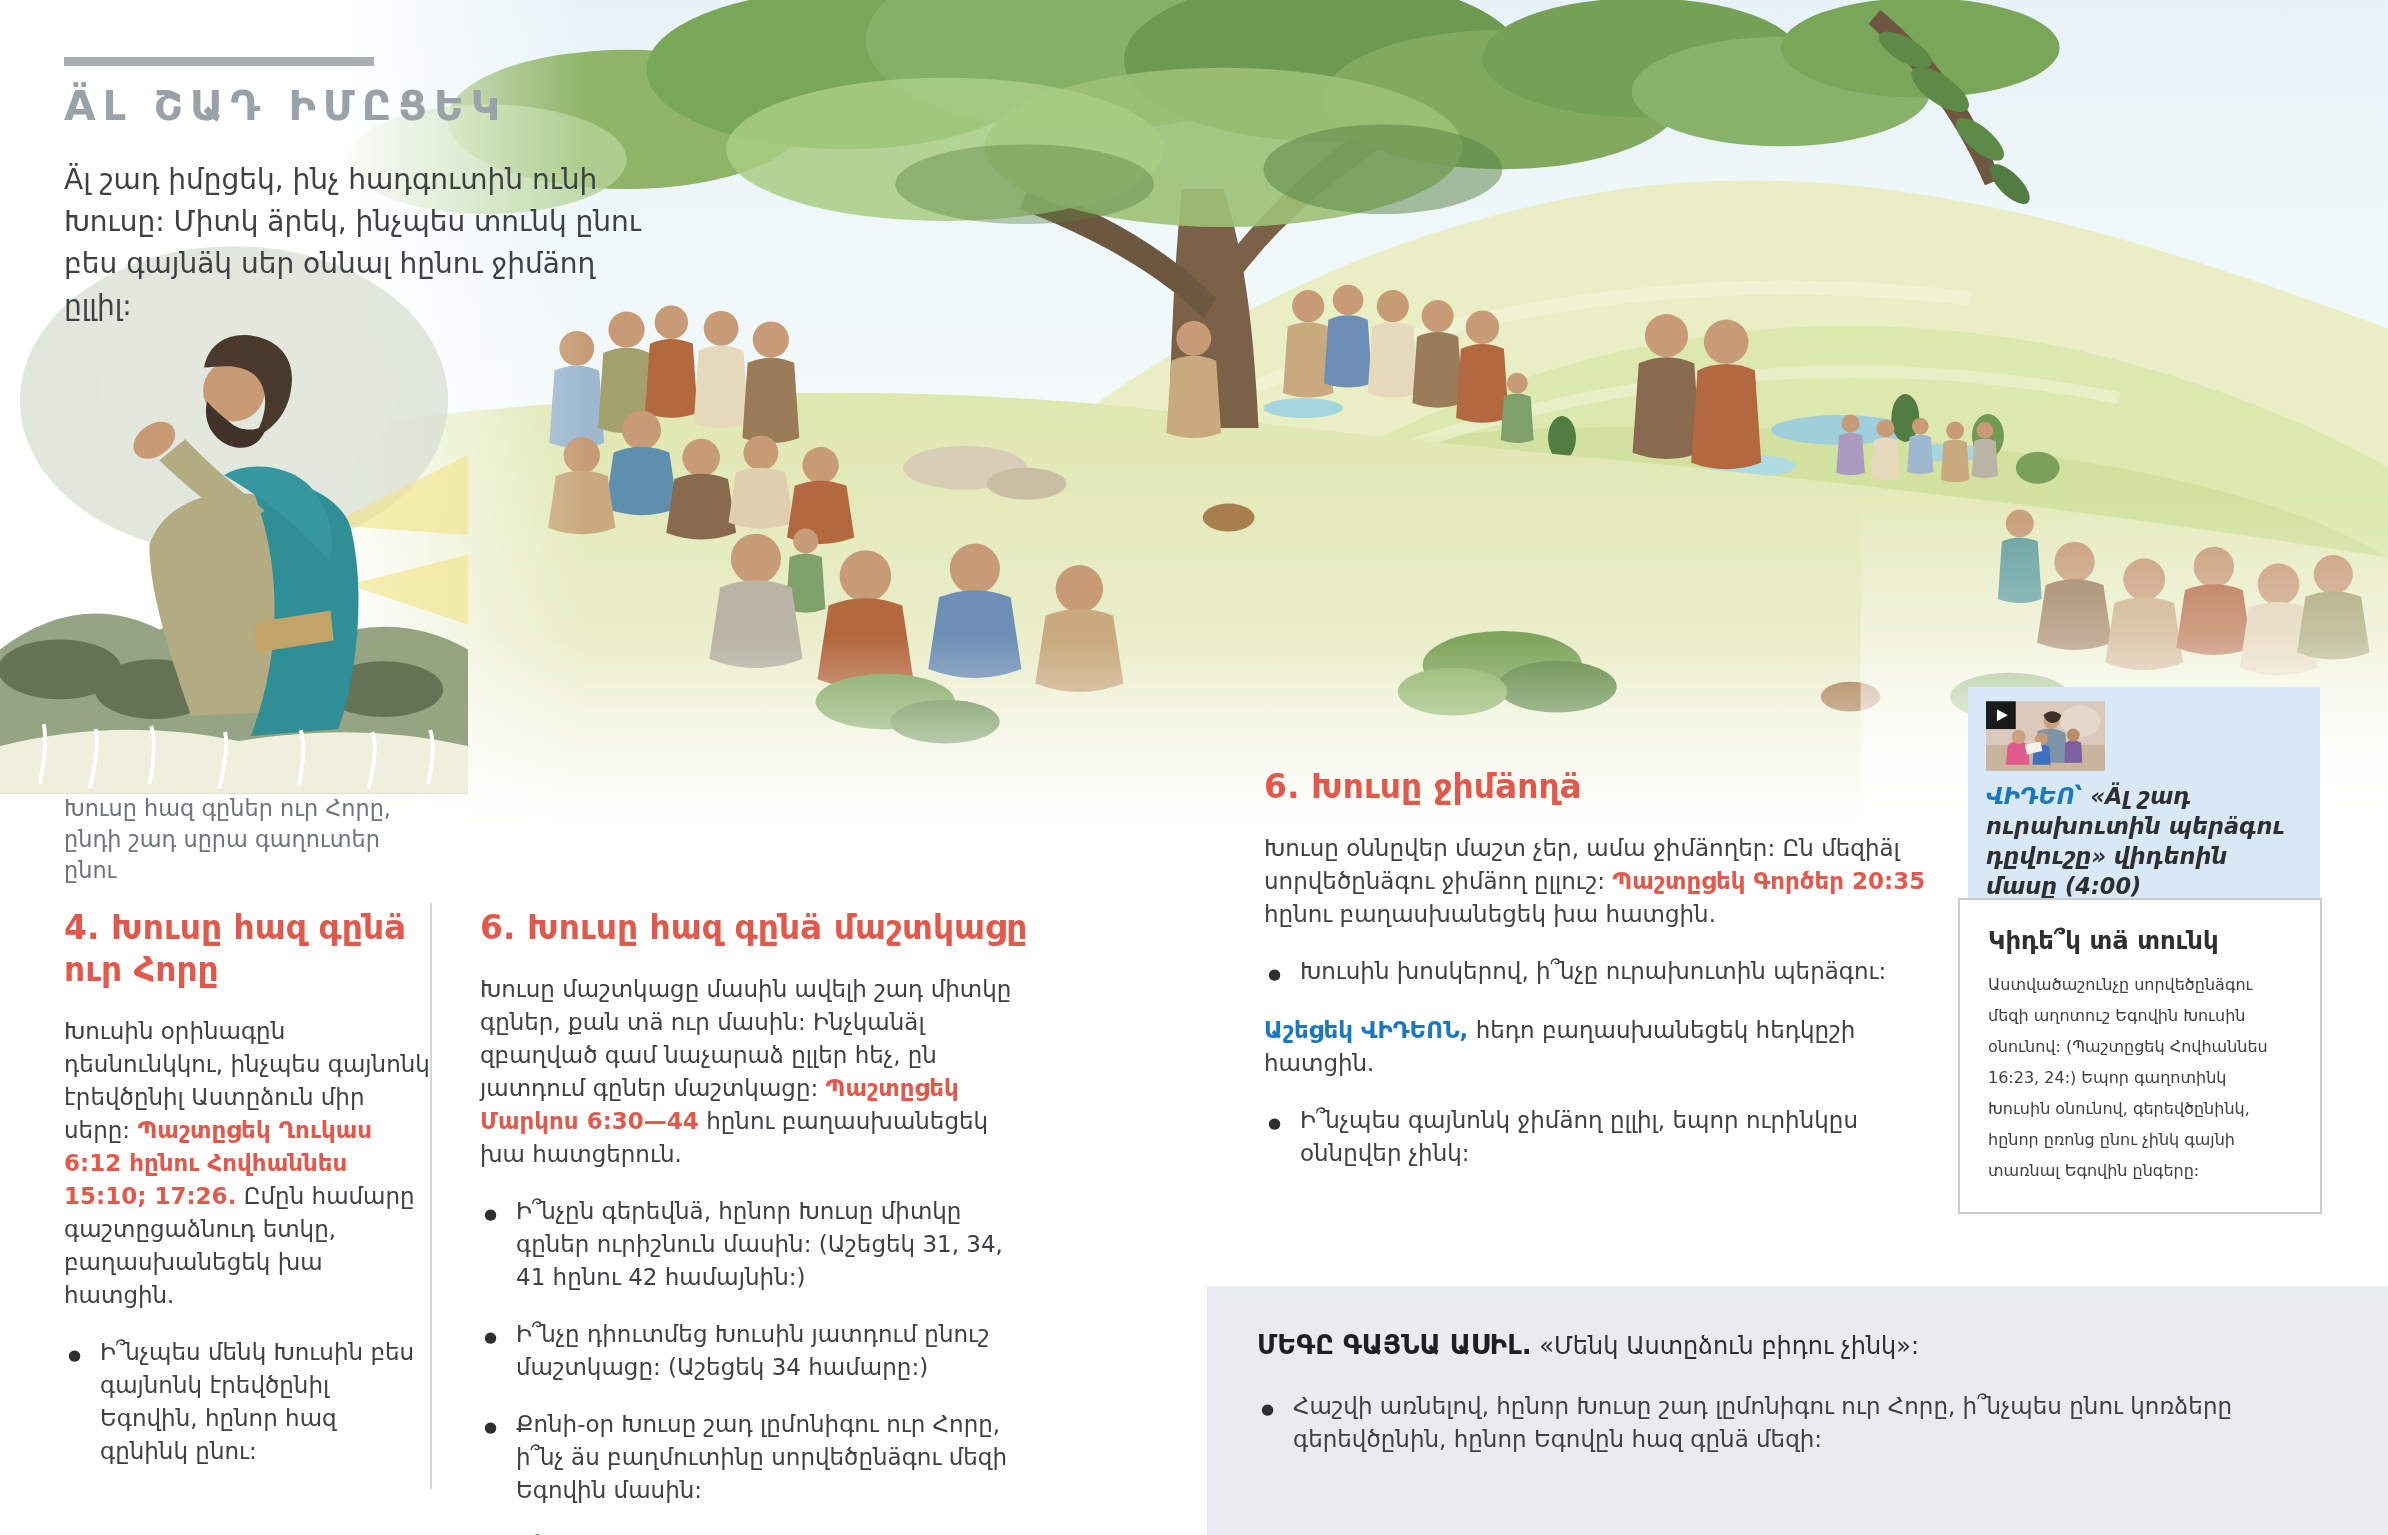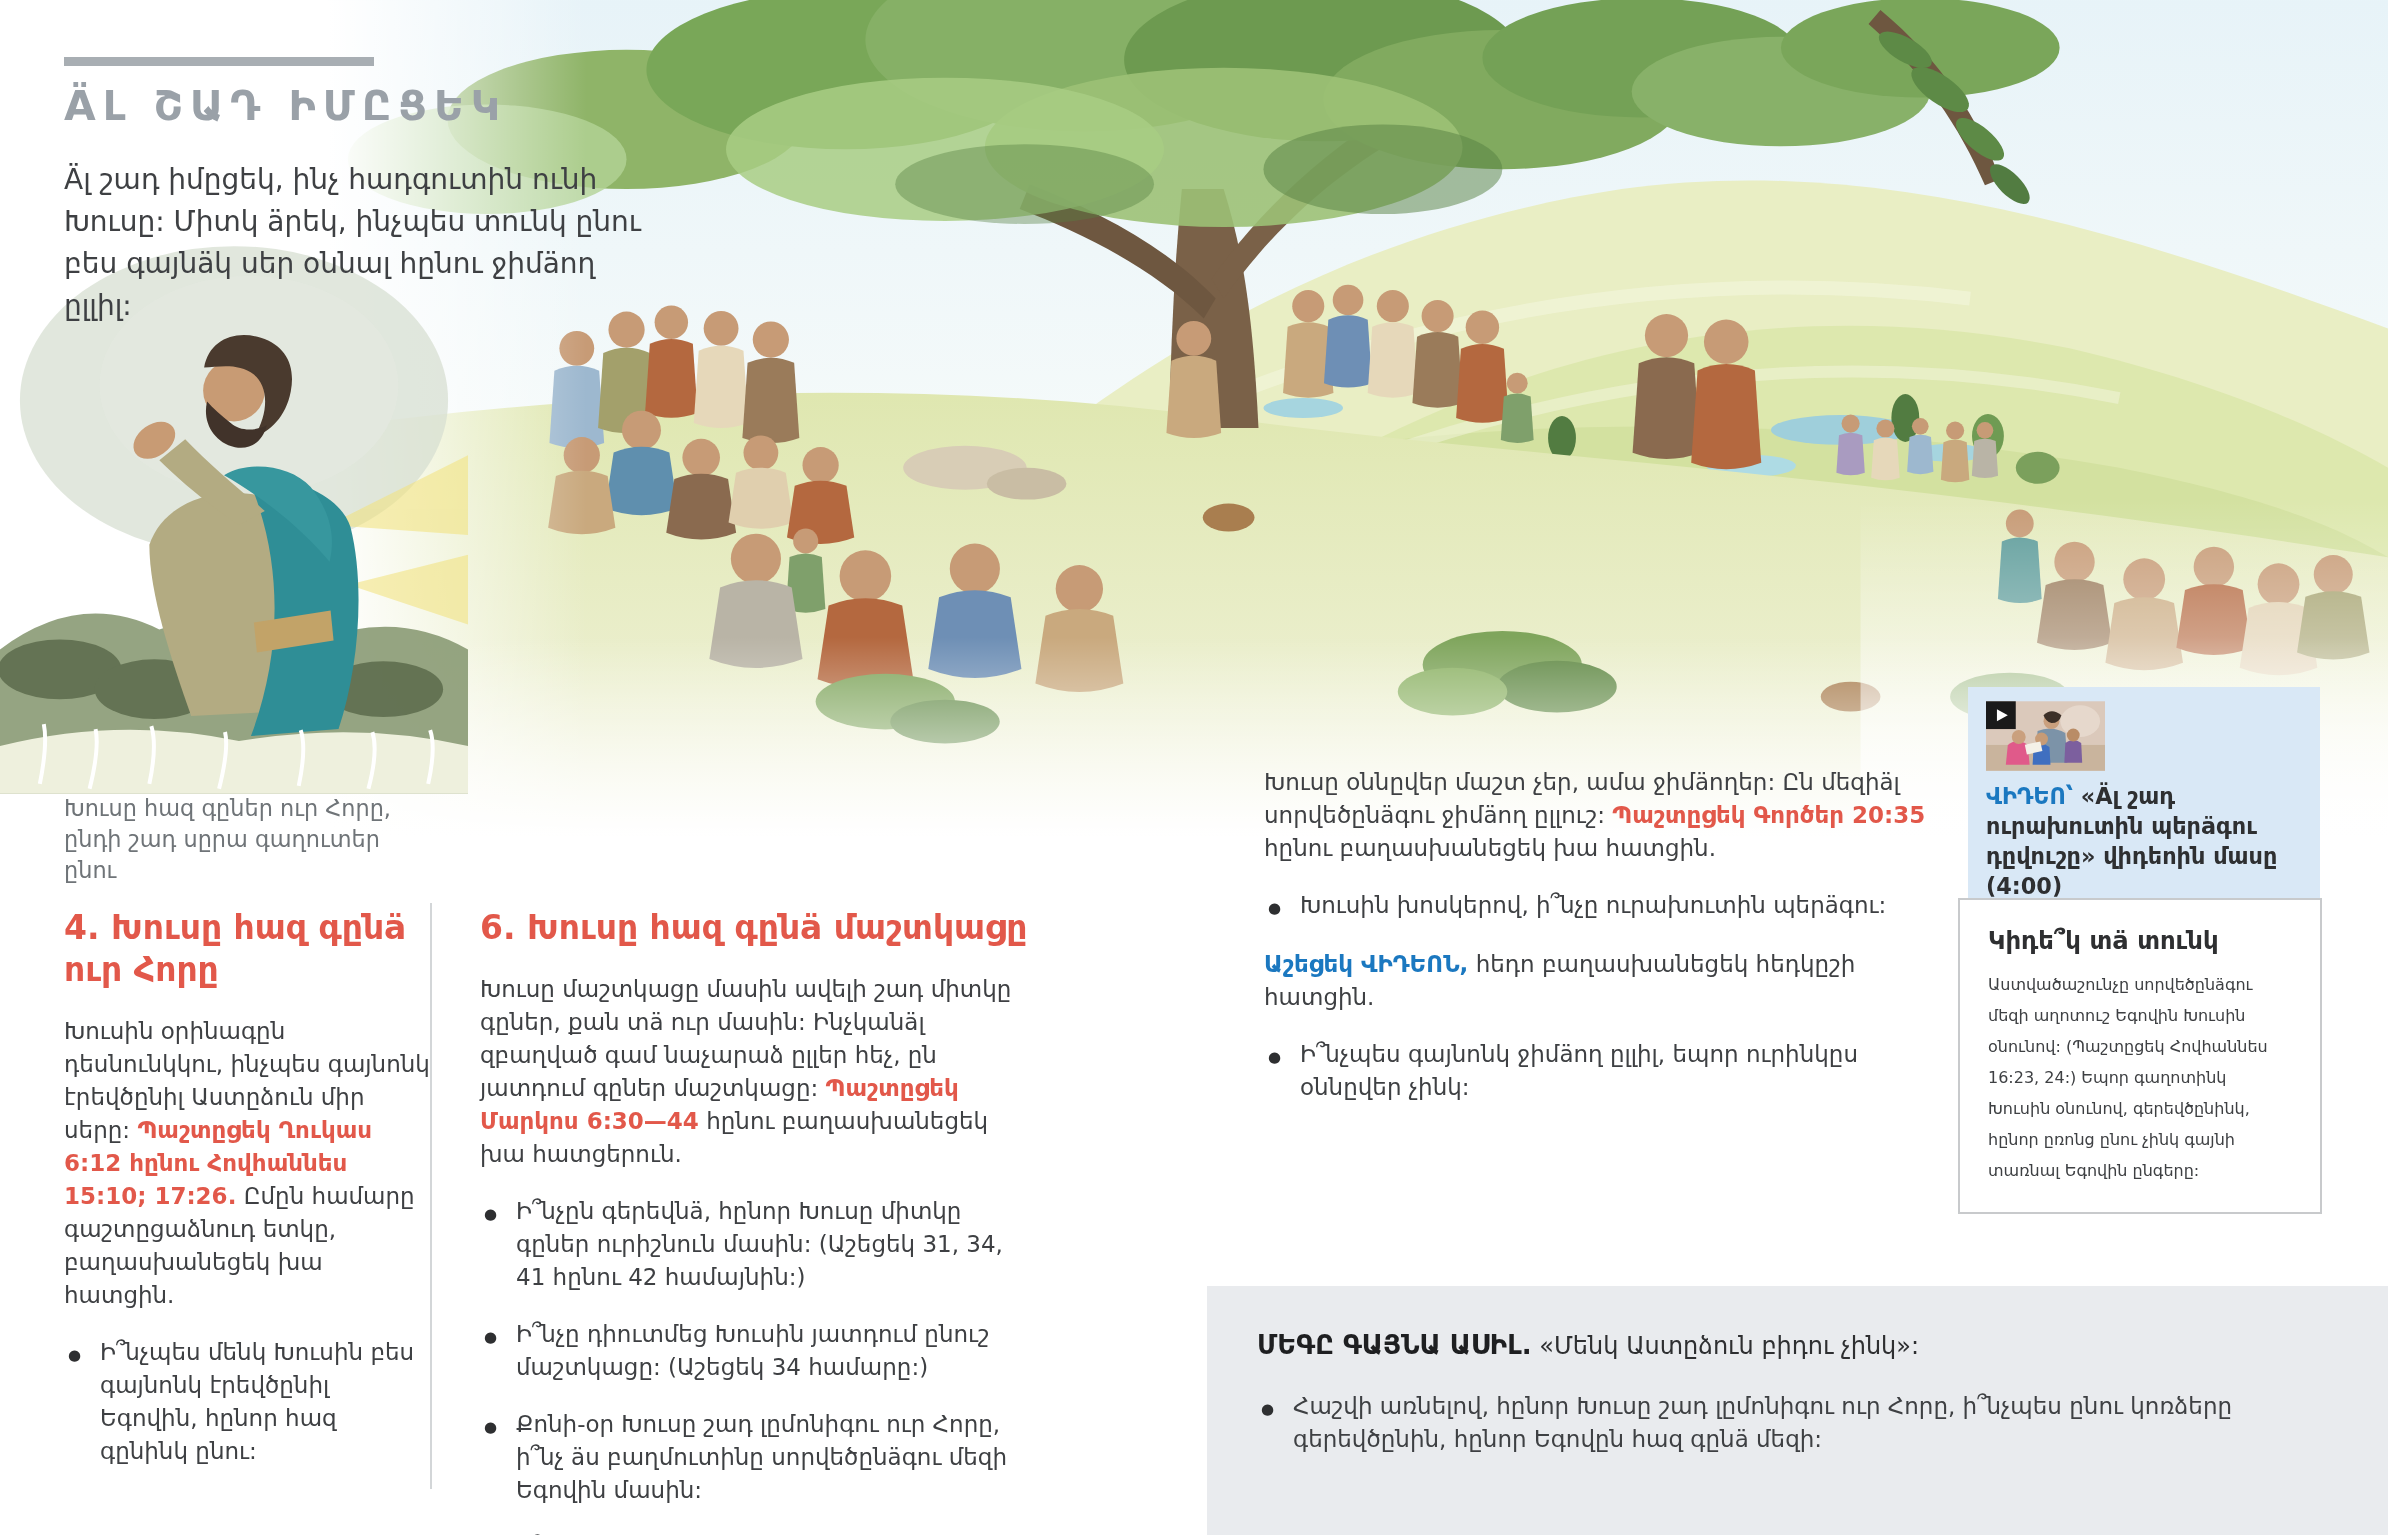--- a/index.html
+++ b/index.html
@@ -29,21 +29,21 @@
   .col6{left:1264px;top:766px;width:697px;}
 
   .sec-title{font-size:33px;line-height:42px;font-weight:bold;color:var(--accent-red);margin-bottom:24px;}
   .sec-body{font-size:23px;line-height:33px;}
   .scripture{color:var(--accent-red);font-weight:bold;}
   .bullet{position:relative;padding-left:36px;margin-top:24px;font-size:23px;line-height:33px;}
   .bullet::before{content:"●";position:absolute;left:4px;top:3px;font-size:15px;color:#2e2f31;}
   .watch-line{margin-top:26px;font-size:23px;line-height:33px;}
   .watch-link{color:var(--link-blue);font-weight:bold;}
 
-  .video-box{position:absolute;left:1968px;top:687px;width:352px;min-height:179px;background:var(--video-bg);padding:14px 18px 16px 18px;}
+  .video-box{position:absolute;left:1968px;top:687px;width:352px;min-height:179px;background:var(--video-bg);padding:14px 18px 16px 18px;font-style:italic;}
   .thumb{position:relative;width:119px;height:70px;cursor:pointer;}
   .thumb svg{display:block;width:119px;height:70px;}
   .video-text{margin-top:10px;font-size:22.4px;line-height:30px;font-weight:bold;color:#2e2f31;}
   .video-label{color:var(--link-blue);}
 
   .know-box{position:absolute;left:1958px;top:898px;width:364px;min-height:275px;background:#fff;border:2px solid var(--box-border);padding:26px 28px;}
   .know-title{font-size:24.4px;font-weight:bold;color:#2e2f31;}
   .know-body{margin-top:14px;font-size:16px;line-height:31px;color:var(--body-color);}
 
   .summary-box{position:absolute;left:1207px;top:1286px;width:1181px;height:250px;background:var(--summary-bg);padding:44px 60px 0 50px;}
@@ -252,20 +252,21 @@
   <div class="col col5">
     <div class="sec-title">6. Խուսը հազ գընä մաշտկացը</div>
     <div class="sec-body"><span>Խուսը մաշտկացը մասին ավելի շադ միտկը գըներ, քան տä ուր մասին: Ինչկանäլ զբաղված գամ նաչարաձ ըլլեր հեչ, ըն յատդում գըներ մաշտկացը: </span><span class="scripture">Պաշտըցեկ Մարկոս 6:30—44</span><span> հընու բաղասխանեցեկ խա հատցերուն.</span></div>
     <div class="bullet">Ի՞նչըն գերեվնä, հընոր Խուսը միտկը գըներ ուրիշնուն մասին: (Աշեցեկ 31, 34, 41 հընու 42 համայնին:)</div>
     <div class="bullet">Ի՞նչը դիուտմեց Խուսին յատդում ընուշ մաշտկացը: (Աշեցեկ 34 համարը:)</div>
     <div class="bullet">Քոնի-օր Խուսը շադ լըմոնիգու ուր Հորը, ի՞նչ äս բաղմուտինը սորվեծընäգու մեզի Եգովին մասին:</div>
     <div class="bullet">Ի՞նչպես մենկäլ Խուսին բես գայնոնկ միտկը ընիլ ուրիշնուն մասին:</div>
   </div>
 
   <div class="col col6">
+    <div class="sec-title">6. Խուսը ջիմäողä</div>
     <div class="sec-body"><span>Խուսը օննըվեր մաշտ չեր, ամա ջիմäողեր: Ըն մեզիäլ սորվեծընäգու ջիմäող ըլլուշ: </span><span class="scripture">Պաշտըցեկ Գործեր 20:35</span><span> հընու բաղասխանեցեկ խա հատցին.</span></div>
     <div class="bullet">Խուսին խոսկերով, ի՞նչը ուրախուտին պերäգու:</div>
     <div class="watch-line"><span class="watch-link">Աշեցեկ ՎԻԴԵՈՆ,</span><span> հեդո բաղասխանեցեկ հեդկըշի հատցին.</span></div>
     <div class="bullet">Ի՞նչպես գայնոնկ ջիմäող ըլլիլ, եպոր ուրինկըս օննըվեր չինկ:</div>
   </div>
 
   <div class="video-box">
     <div class="thumb">
       <svg viewBox="0 0 120 70" aria-hidden="true">
         <rect width="120" height="70" fill="#dbc9bb"></rect>

